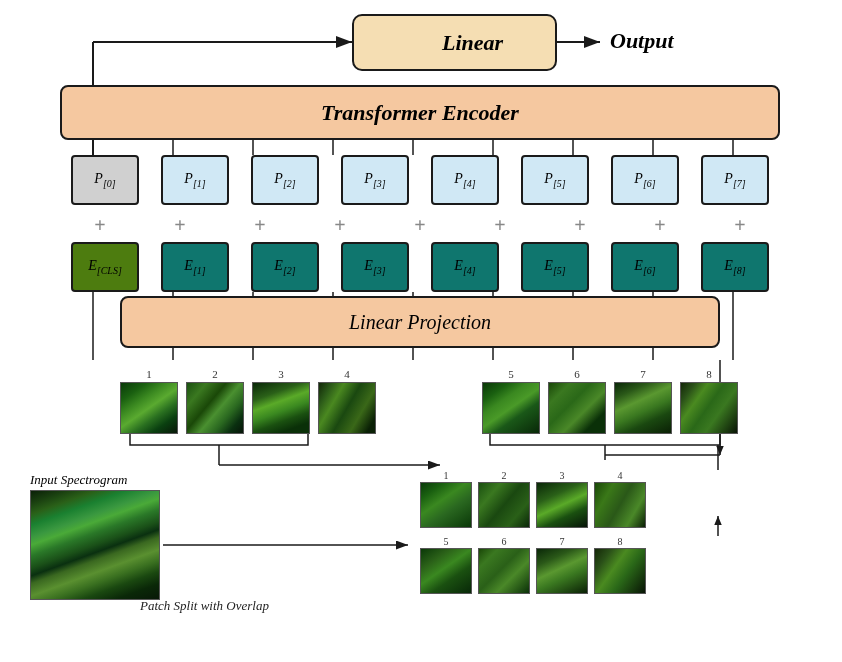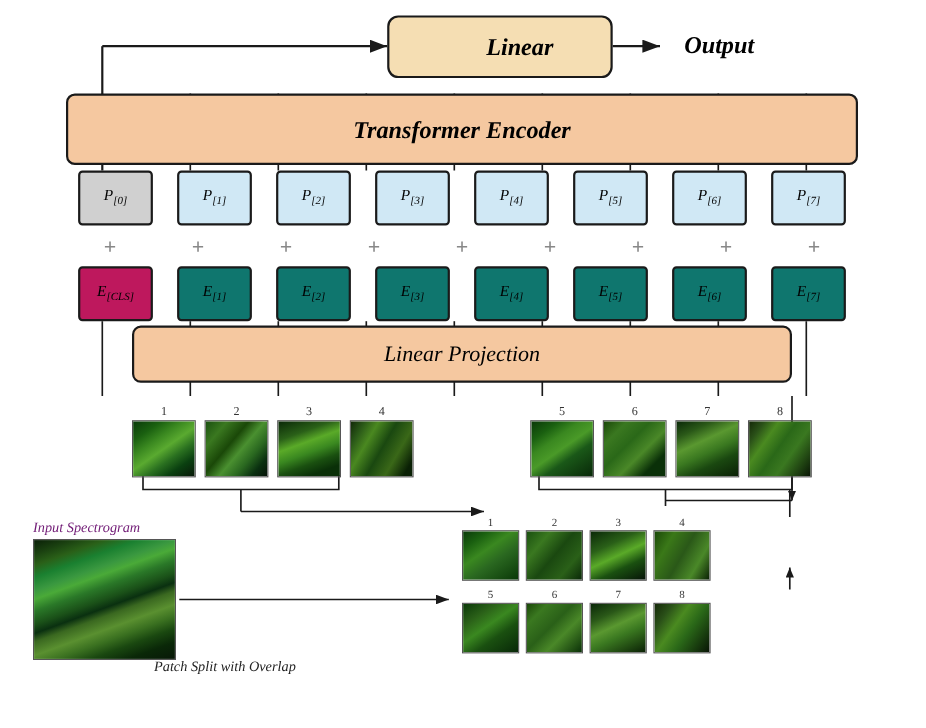--- a/index.html
+++ b/index.html
@@ -36,21 +36,21 @@
       font-weight: bold;
       padding-left: 36px;
     }
 
     
     .transformer-box {
       position: absolute;
       top: 85px;
       left: 60px;
       width: 720px;
-      height: 65px;
+      height: 55px;
       border: 2.5px solid #1a1a1a;
       border-radius: 8px;
       background: #f5c8a0;
       display: flex;
       align-items: center;
       justify-content: center;
       font-size: 22px;
       font-style: italic;
       font-weight: bold;
     }
@@ -123,21 +123,21 @@
       border-radius: 4px;
       background: #0f766e;
       display: flex;
       align-items: center;
       justify-content: center;
       font-size: 14px;
       font-style: italic;
     }
 
     .e-box-cls {
-      background: #be185d;
+      background: #4d7c0f;
     }
 
     
     .linear-proj-box {
       position: absolute;
       top: 296px;
       left: 120px;
       width: 600px;
       height: 52px;
       border: 2.5px solid #1a1a1a;
@@ -182,21 +182,21 @@
         #0a2a05 90%, #142a08 100%);
     }
 
     
     .input-spec-label {
       position: absolute;
       top: 472px;
       left: 30px;
       font-size: 13px;
       font-style: italic;
-      color: #701a75;
+      color: #000000;
     }
 
     .input-spec-img {
       position: absolute;
       top: 490px;
       left: 30px;
       width: 130px;
       height: 110px;
       border: 1.5px solid #555;
       overflow: hidden;
@@ -329,21 +329,21 @@
 
     <line x1="718" y1="470" x2="718" y2="445" stroke="#1a1a1a" stroke-width="1.5"></line>
 
     <line x1="718" y1="536" x2="718" y2="516" stroke="#1a1a1a" stroke-width="1.5" marker-end="url(#arrowhead-sm)"></line>
   </svg>
 
   <div class="linear-box">
     <span>Linear</span>
   </div>
 
-  <div style="position:absolute;top:28px;left:610px;font-size:22px;font-weight:bold;font-style:italic;margin-left:12px;">Output</div>
+  <div style="position:absolute;top:28px;left:610px;font-size:22px;font-weight:bold;font-style:italic;">Output</div>
 
   <div class="transformer-box">
     <span>Transformer Encoder</span>
   </div>
 
   <div class="p-boxes">
     <div class="p-box p-box-cls">
         <span>P<sub>[0]</sub></span>
       </div>
     <div class="p-box">
@@ -397,21 +397,21 @@
     <div class="e-box">
         <span>E<sub>[4]</sub></span>
       </div>
     <div class="e-box">
         <span>E<sub>[5]</sub></span>
       </div>
     <div class="e-box">
         <span>E<sub>[6]</sub></span>
       </div>
     <div class="e-box">
-        <span>E<sub>[7]</sub></span>
+        <span>E<sub>[8]</sub></span>
       </div>
   </div>
 
   <div class="linear-proj-box">
     <span>Linear Projection</span>
   </div>
 
   <div style="position:absolute;top:368px;left:120px;display:flex;gap:8px;align-items:flex-end;">
 
     <div class="patch-group">

